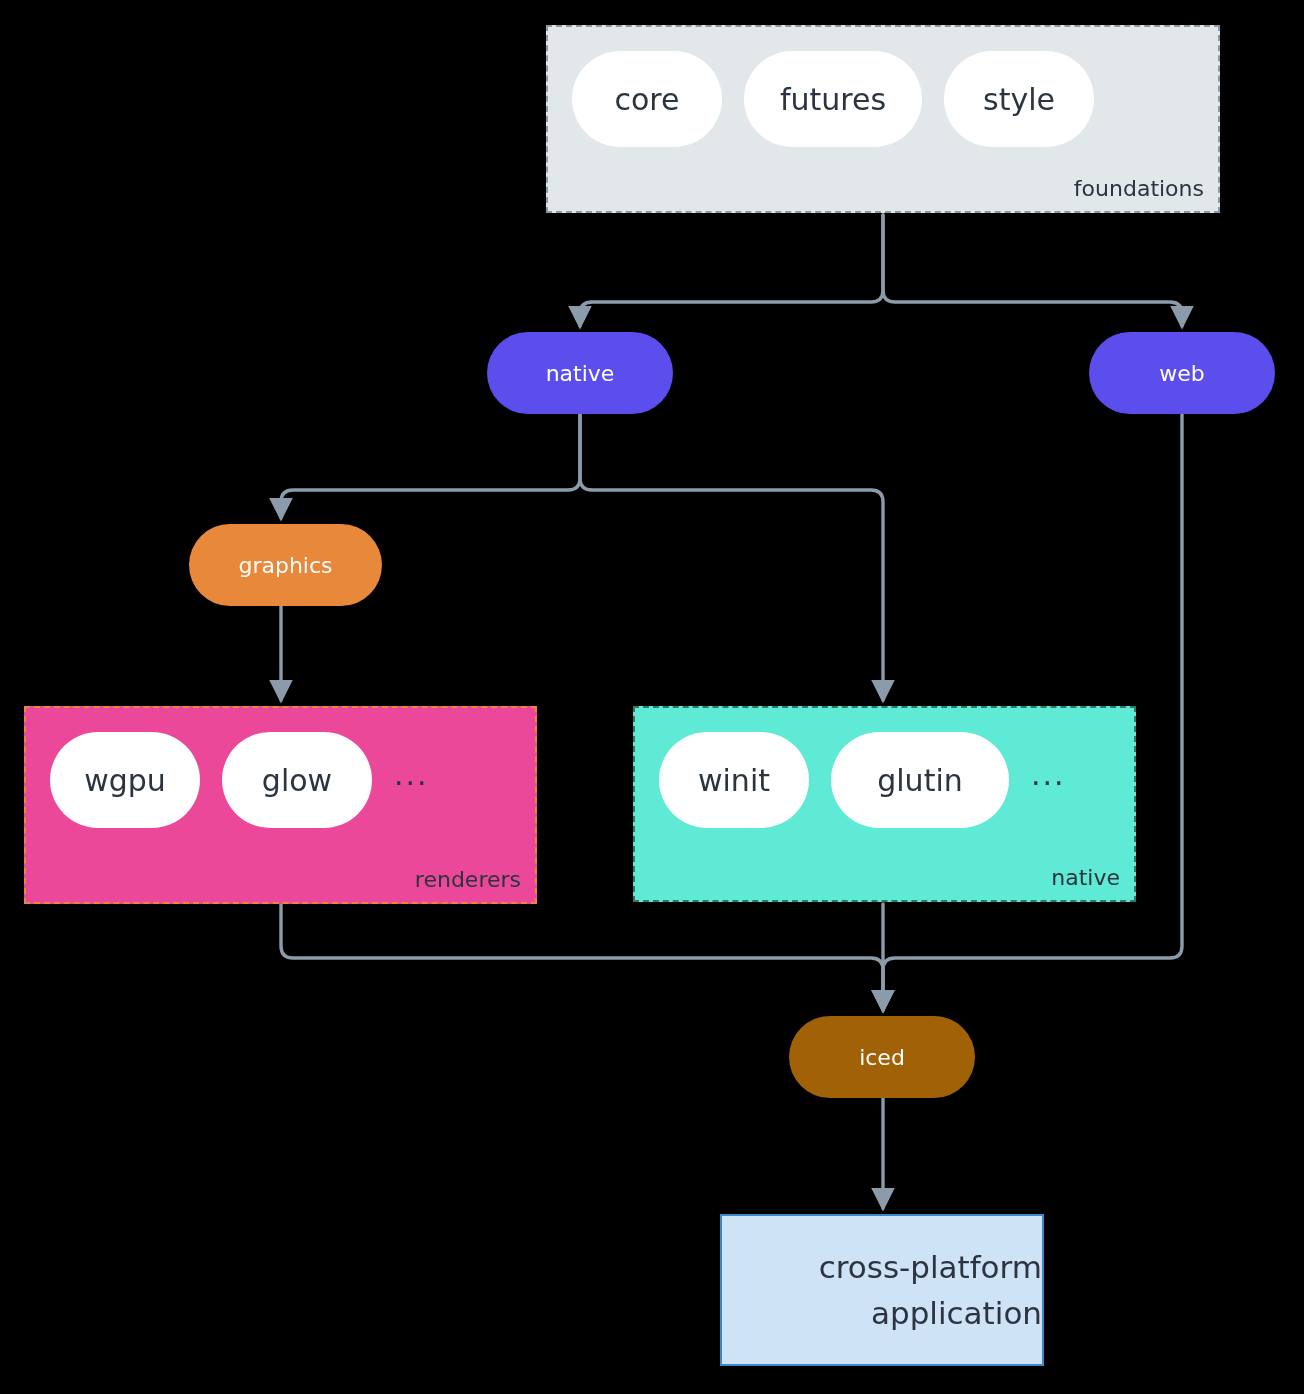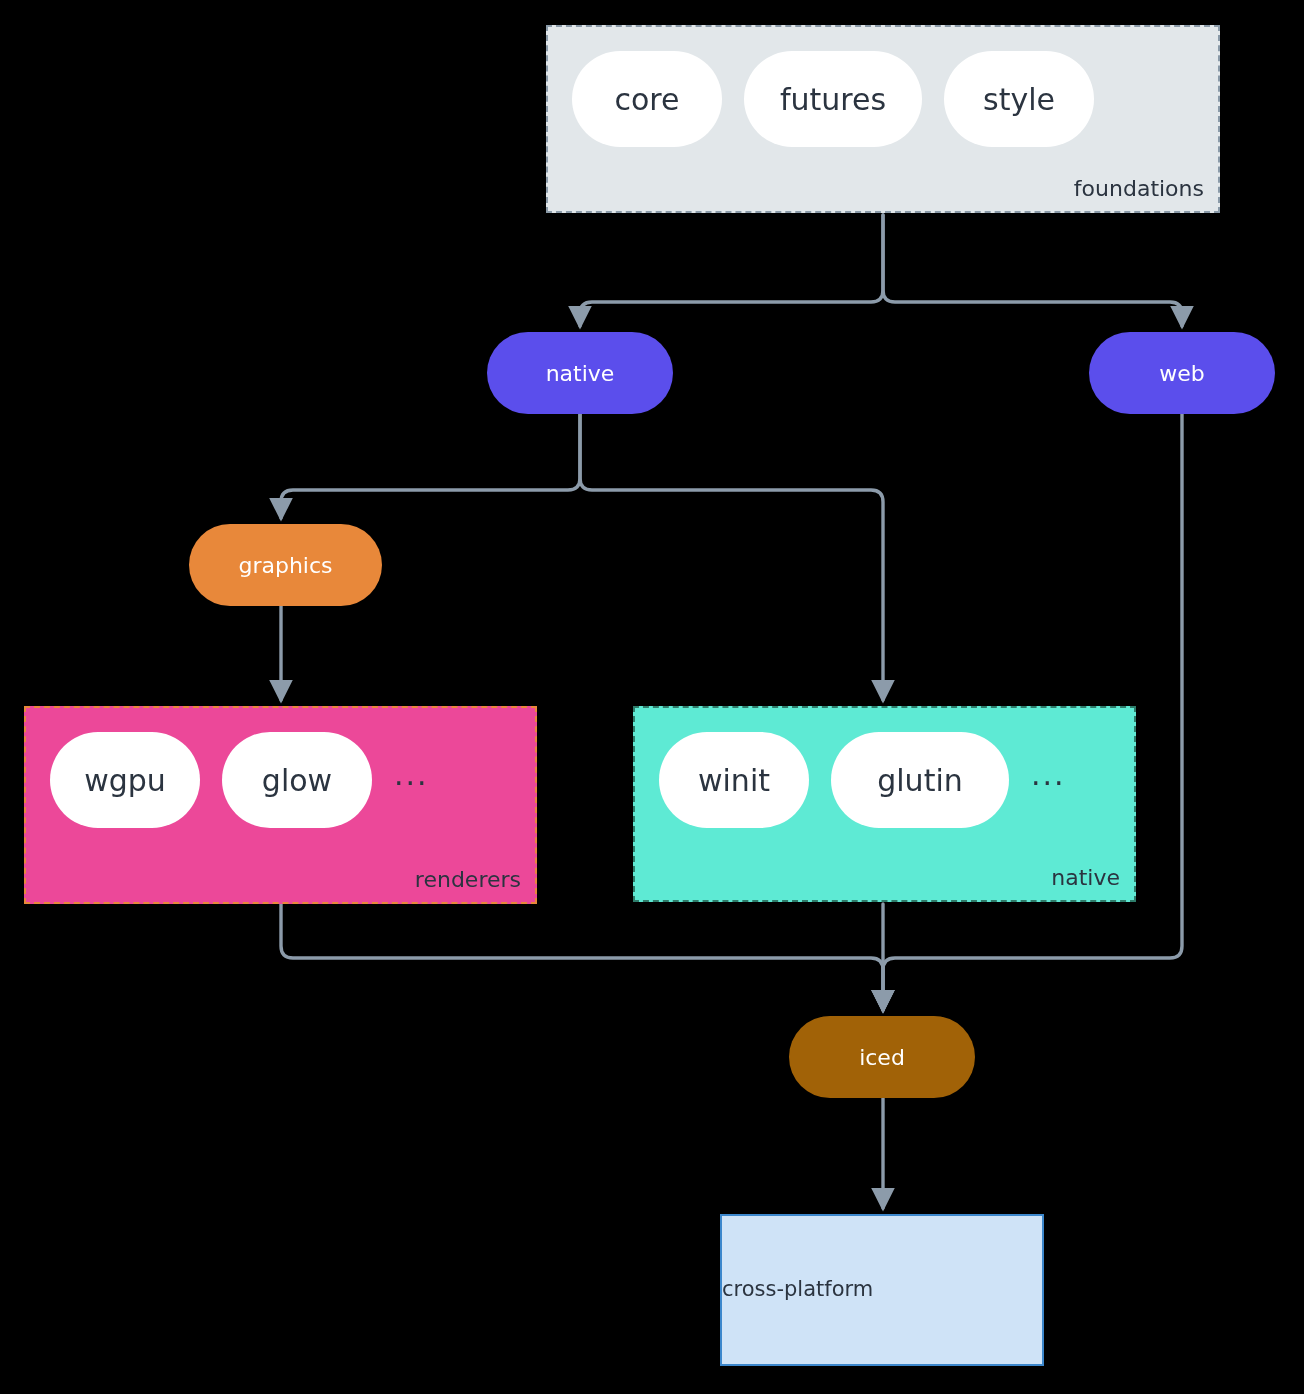--- a/index.html
+++ b/index.html
@@ -102,24 +102,24 @@
 
   
   .node-rect {
     position: absolute;
     left: 720px; top: 1214px; width: 324px; height: 152px;
     background: #CFE3F7;
     border: 2px solid #3C87CC;
     box-sizing: border-box;
     display: flex;
     flex-direction: column;
-    align-items: flex-start;
+    align-items: flex-end;
     justify-content: center;
     color: #2B3440;
-    font-size: 21px;
+    font-size: 31px;
     line-height: 1.5;
     text-align: center;
   }
 </style>
 </head>
 <body>
 
 <div id="canvas">
 
   <svg id="edges" viewBox="0 0 1304 1394" xmlns="http://www.w3.org/2000/svg">
@@ -180,15 +180,16 @@
       <div class="chip chip-wide">glutin</div>
       <div class="ellipsis">...</div>
     </div>
     <div class="group-label">native</div>
   </div>
 
   <div class="node node-iced">iced</div>
 
   <div class="node-rect">
     <span>cross-platform</span>
+    <span>application</span>
   </div>
 
 </div>
 
 </body></html>

